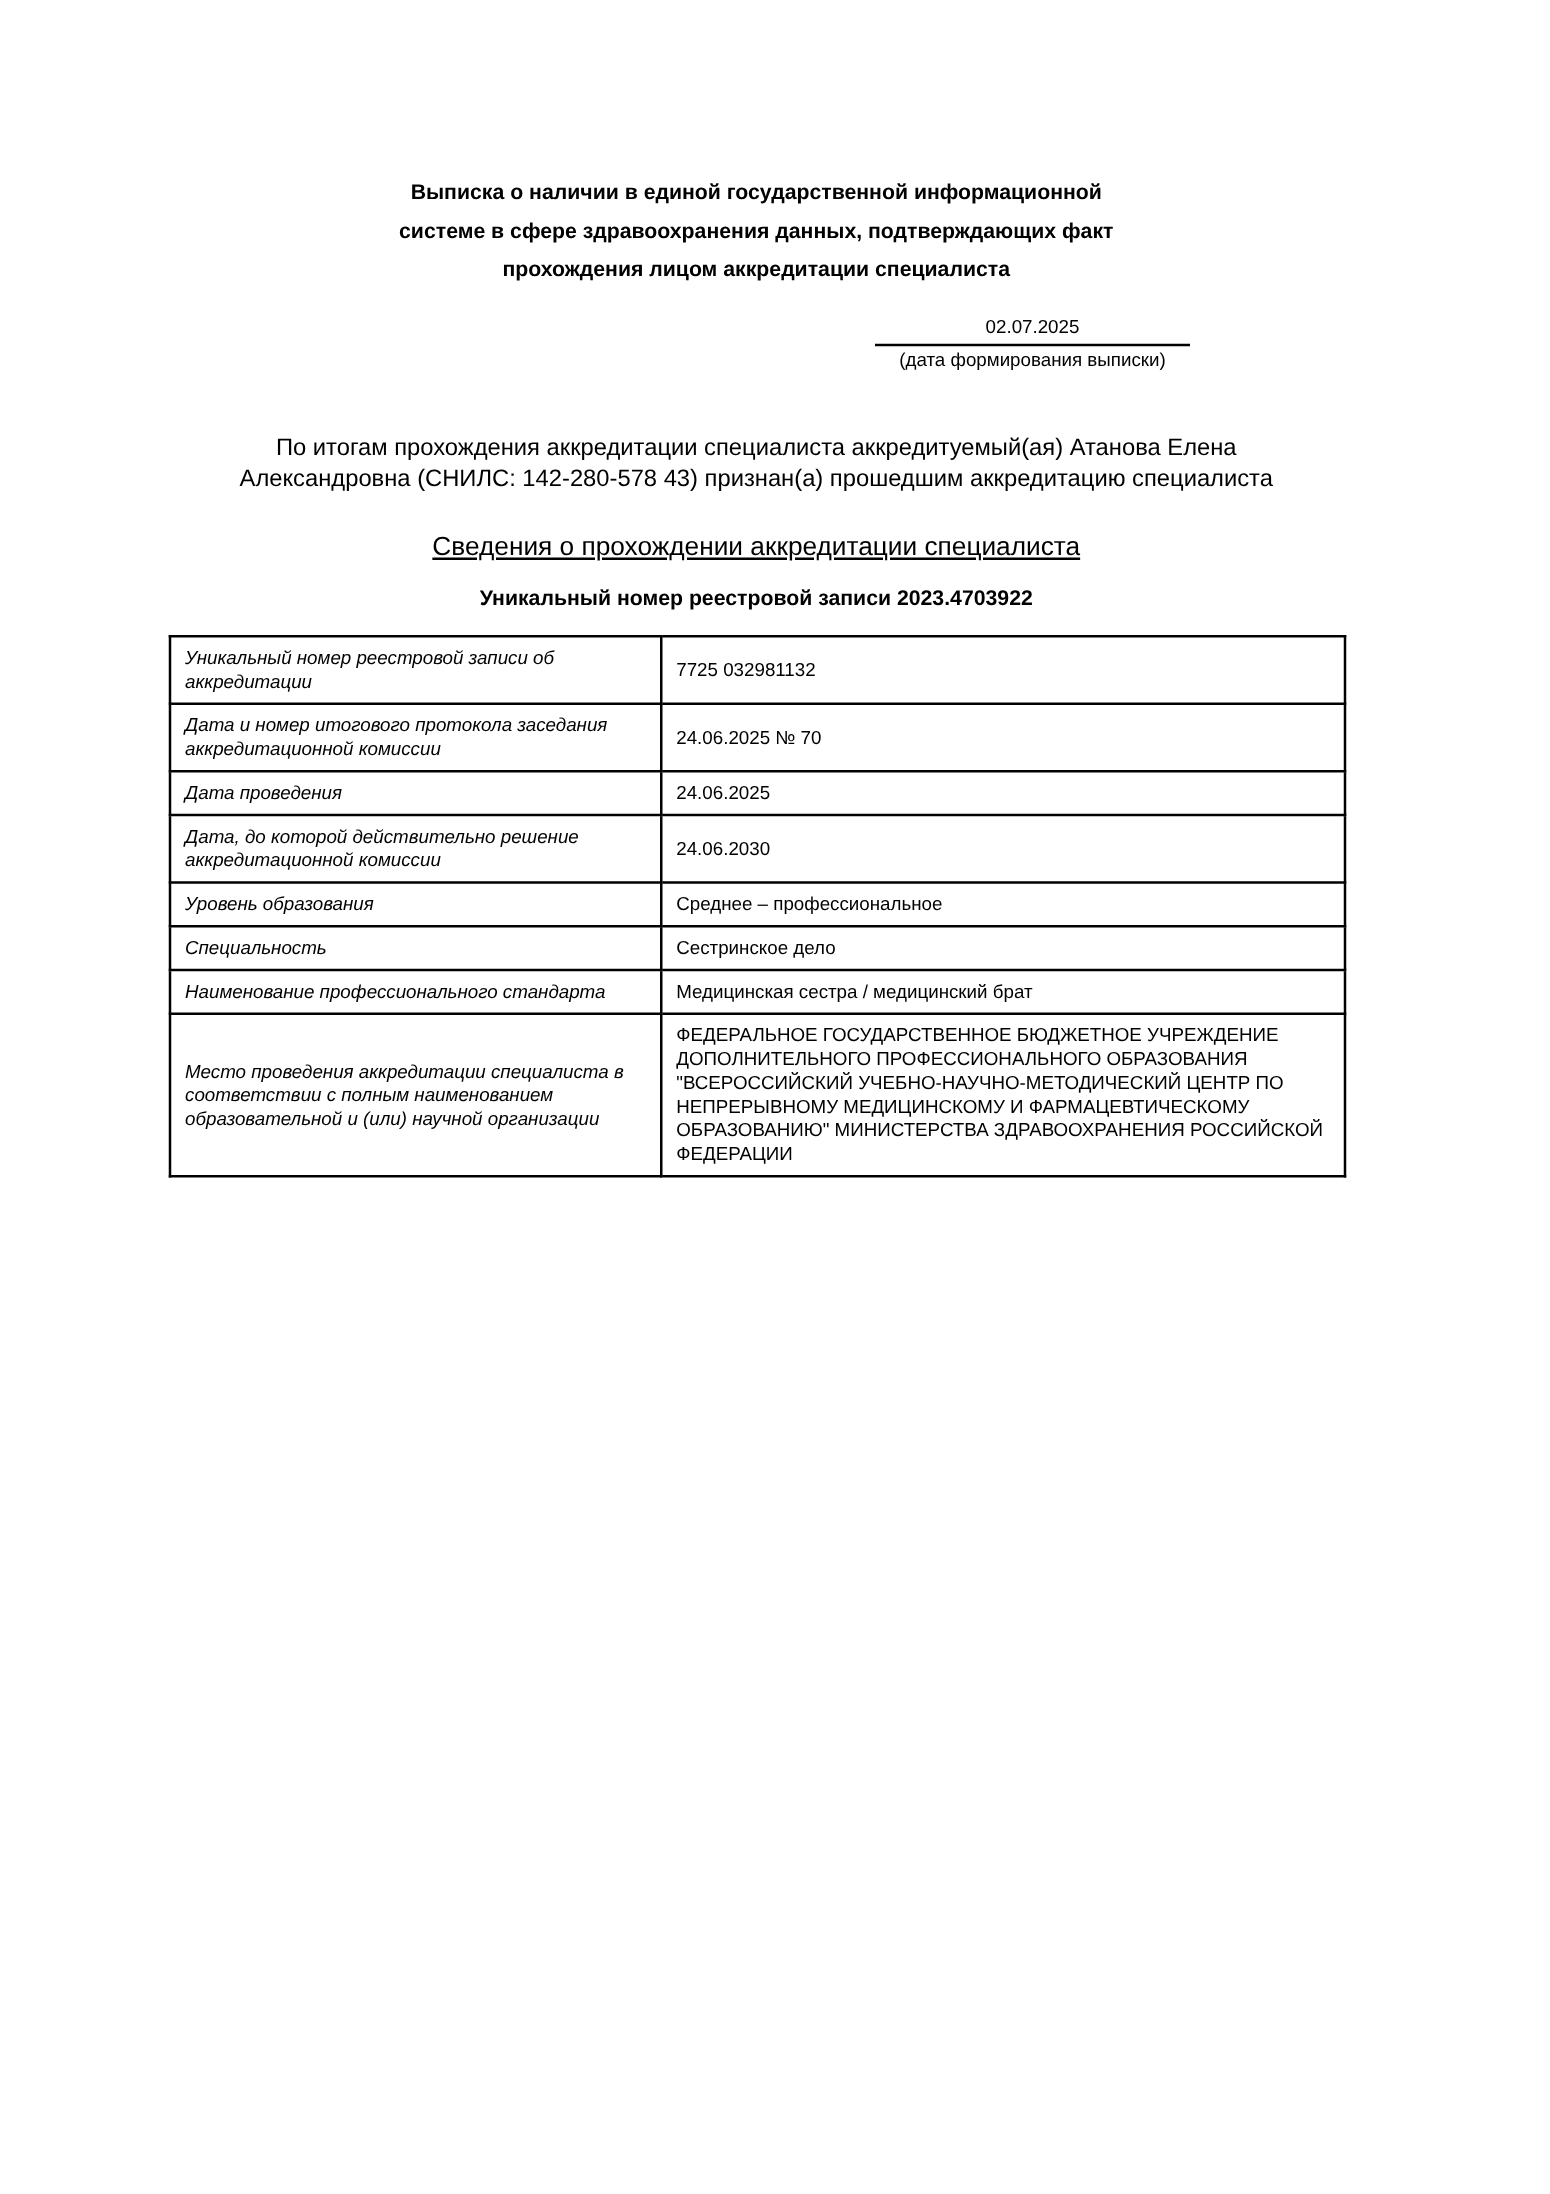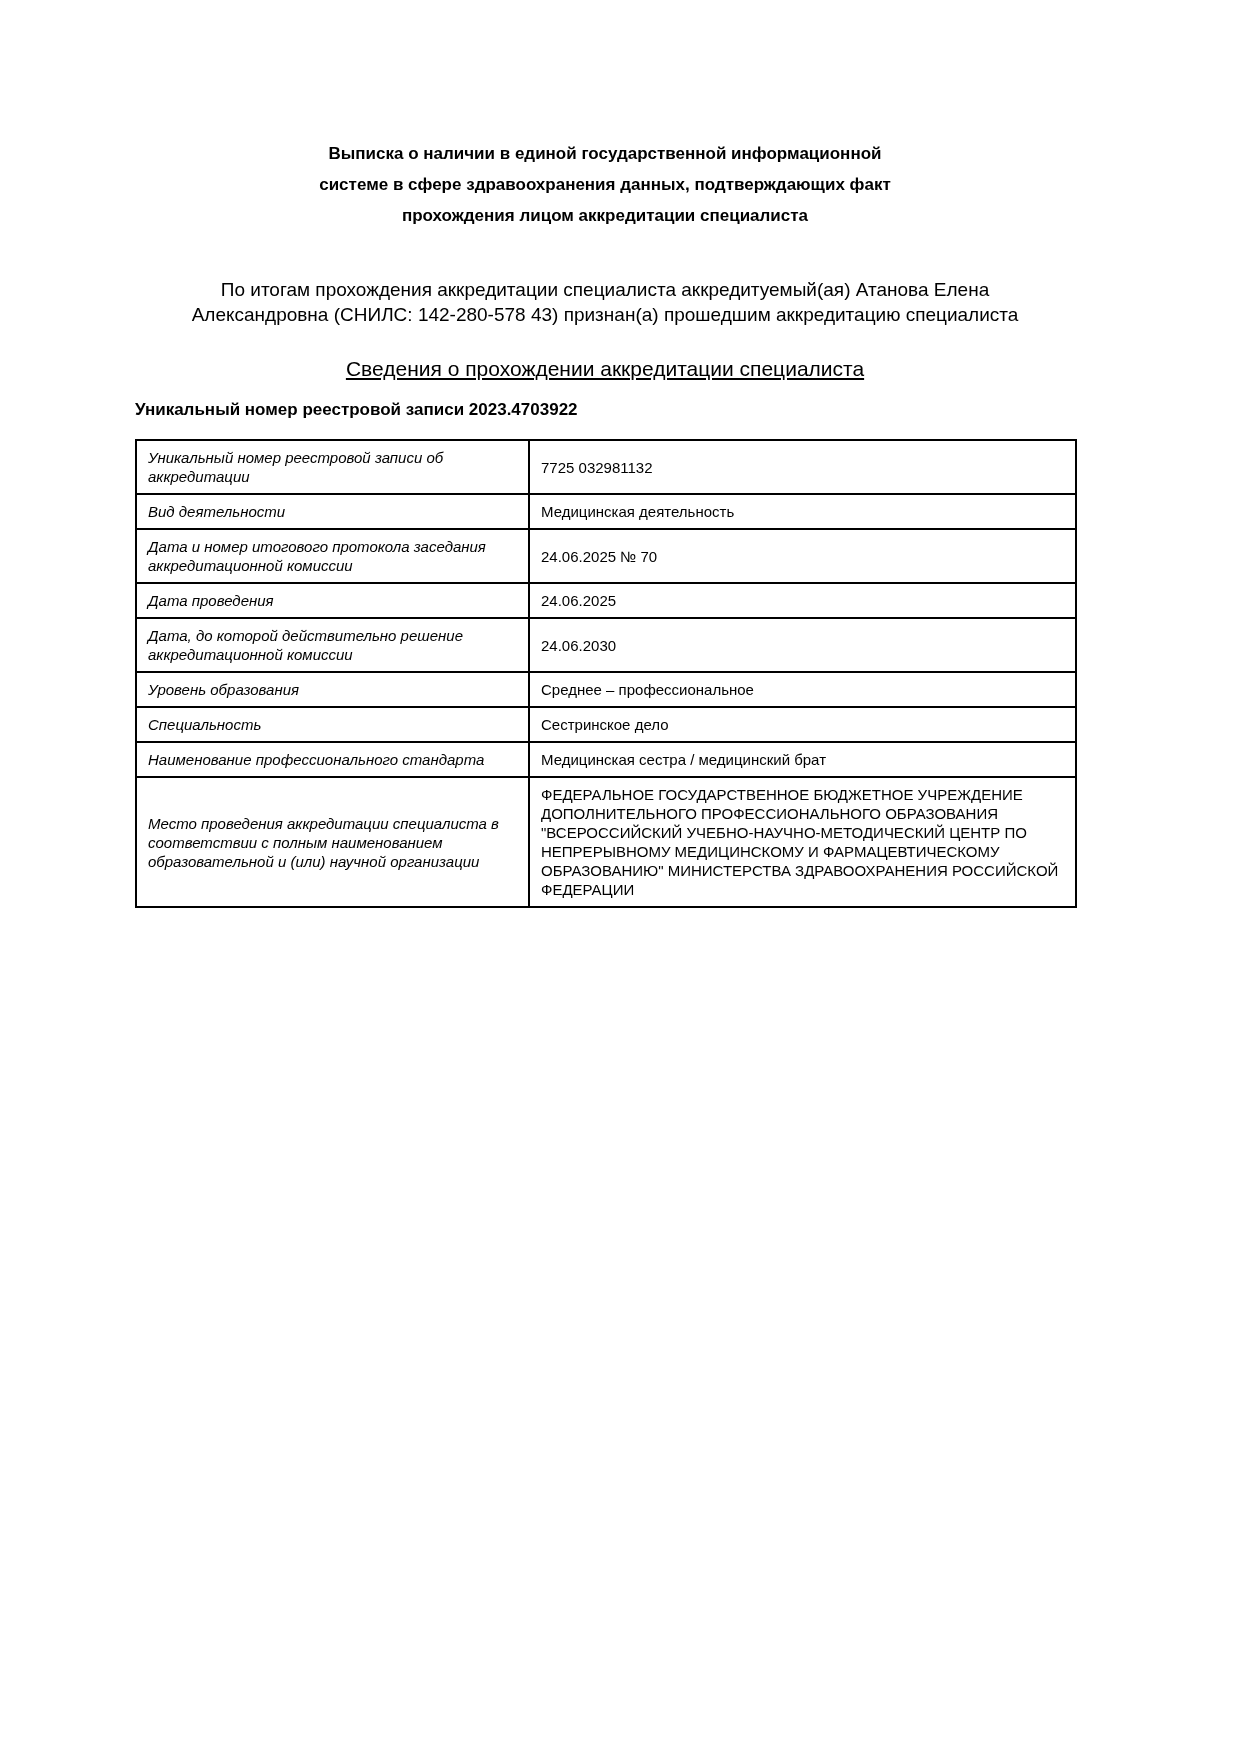--- a/index.html
+++ b/index.html
@@ -58,20 +58,21 @@
   }
   .section-heading {
     margin-top: 32px;
     text-align: center;
     font-size: 21px;
     text-decoration: underline;
     line-height: 20px;
   }
   .registry-heading {
     margin-top: 20px;
+    text-align: center;
     font-size: 17px;
     font-weight: bold;
     line-height: 22px;
   }
   table.acc-table {
     margin-top: 18px;
     width: 940px;
     border-collapse: collapse;
     table-layout: fixed;
   }
@@ -87,36 +88,36 @@
   table.acc-table td.cell-value { width: 547px; }
 </style>
 </head>
 <body>
 
 <div class="page">
   <div class="content">
 
     <div class="doc-title">Выписка о наличии в единой государственной информационной системе в сфере здравоохранения данных, подтверждающих факт прохождения лицом аккредитации специалиста</div>
 
+    <div class="date-block">
+      <span class="date-value">02.07.2025</span>
+      <span class="date-caption">(дата формирования выписки)</span>
+    </div>
 
     <div class="intro">По итогам прохождения аккредитации специалиста аккредитуемый(ая) Атанова Елена Александровна (СНИЛС: 142-280-578 43) признан(а) прошедшим аккредитацию специалиста</div>
 
     <div class="section-heading">Сведения о прохождении аккредитации специалиста</div>
 
     <div class="registry-heading">Уникальный номер реестровой записи 2023.4703922</div>
 
     <table class="acc-table">
       <tbody id="acc-table-body">
           <tr>
             <td class="cell-label">Уникальный номер реестровой записи об аккредитации</td>
             <td class="cell-value">7725 032981132</td>
-          </tr>
-          <tr>
-            <td class="cell-label">Вид деятельности</td>
-            <td class="cell-value">Медицинская деятельность</td>
           </tr>
           <tr>
             <td class="cell-label">Дата и номер итогового протокола заседания аккредитационной комиссии</td>
             <td class="cell-value">24.06.2025 № 70</td>
           </tr>
           <tr>
             <td class="cell-label">Дата проведения</td>
             <td class="cell-value">24.06.2025</td>
           </tr>
           <tr>

